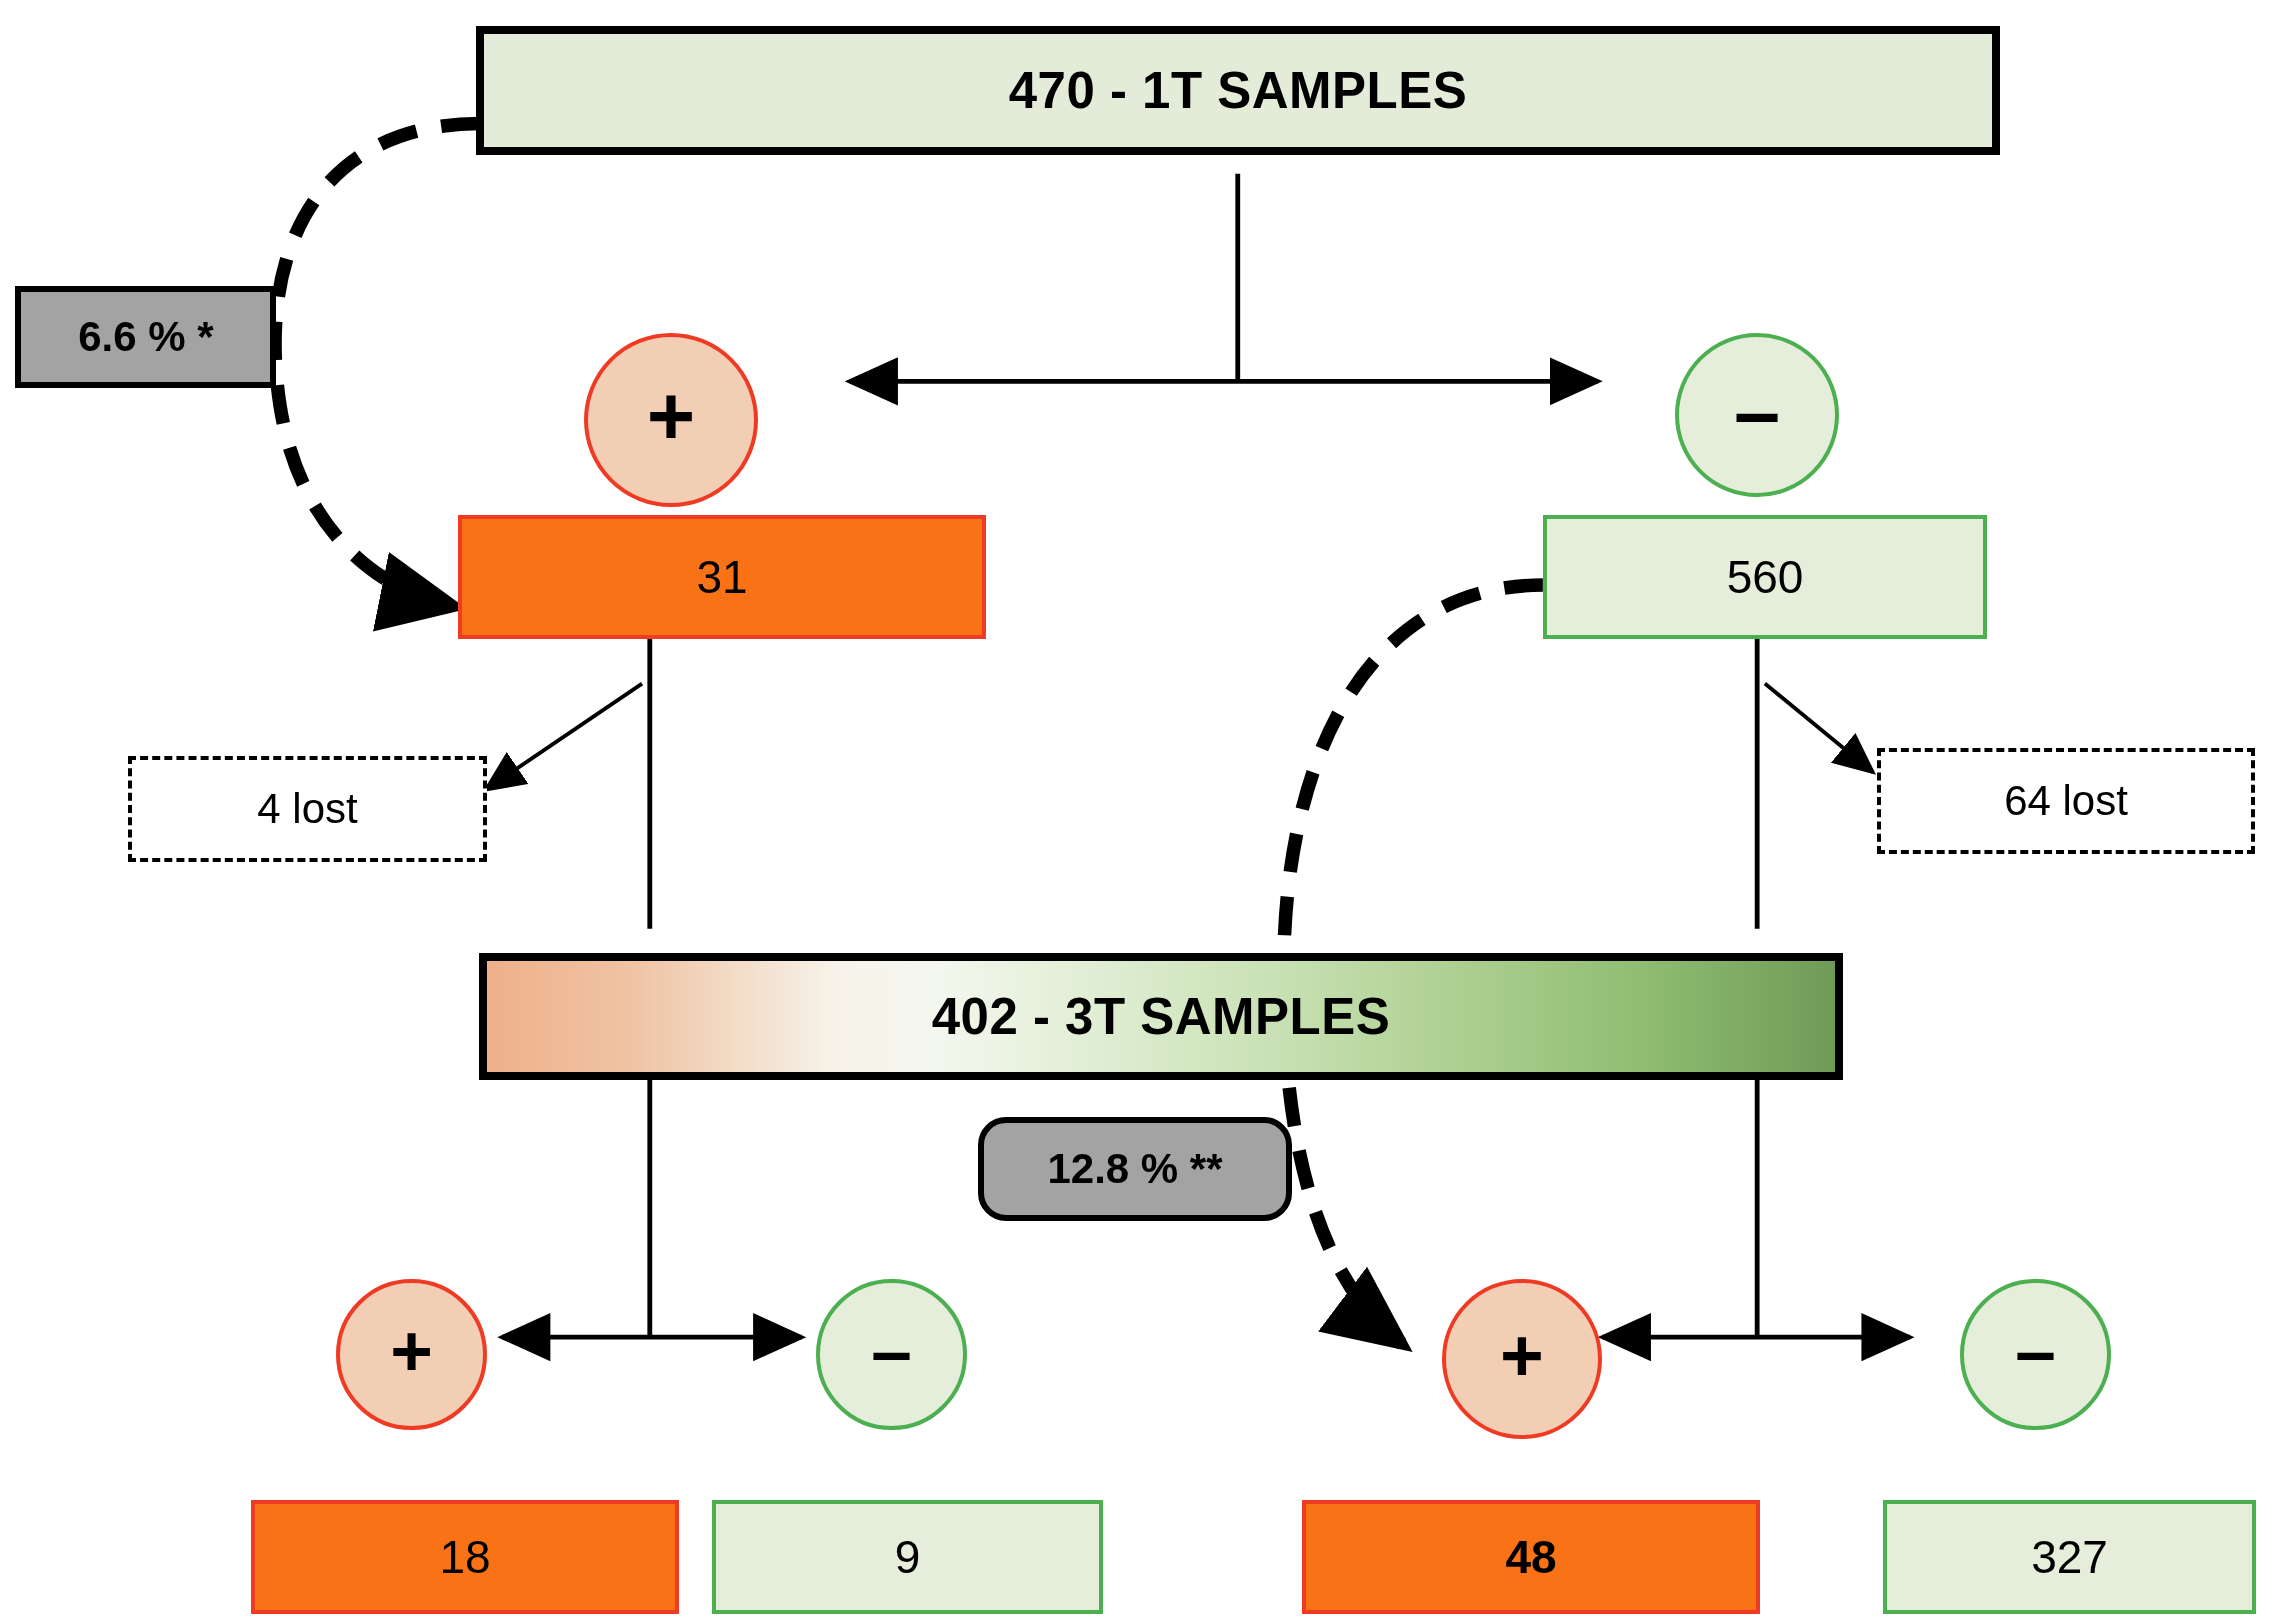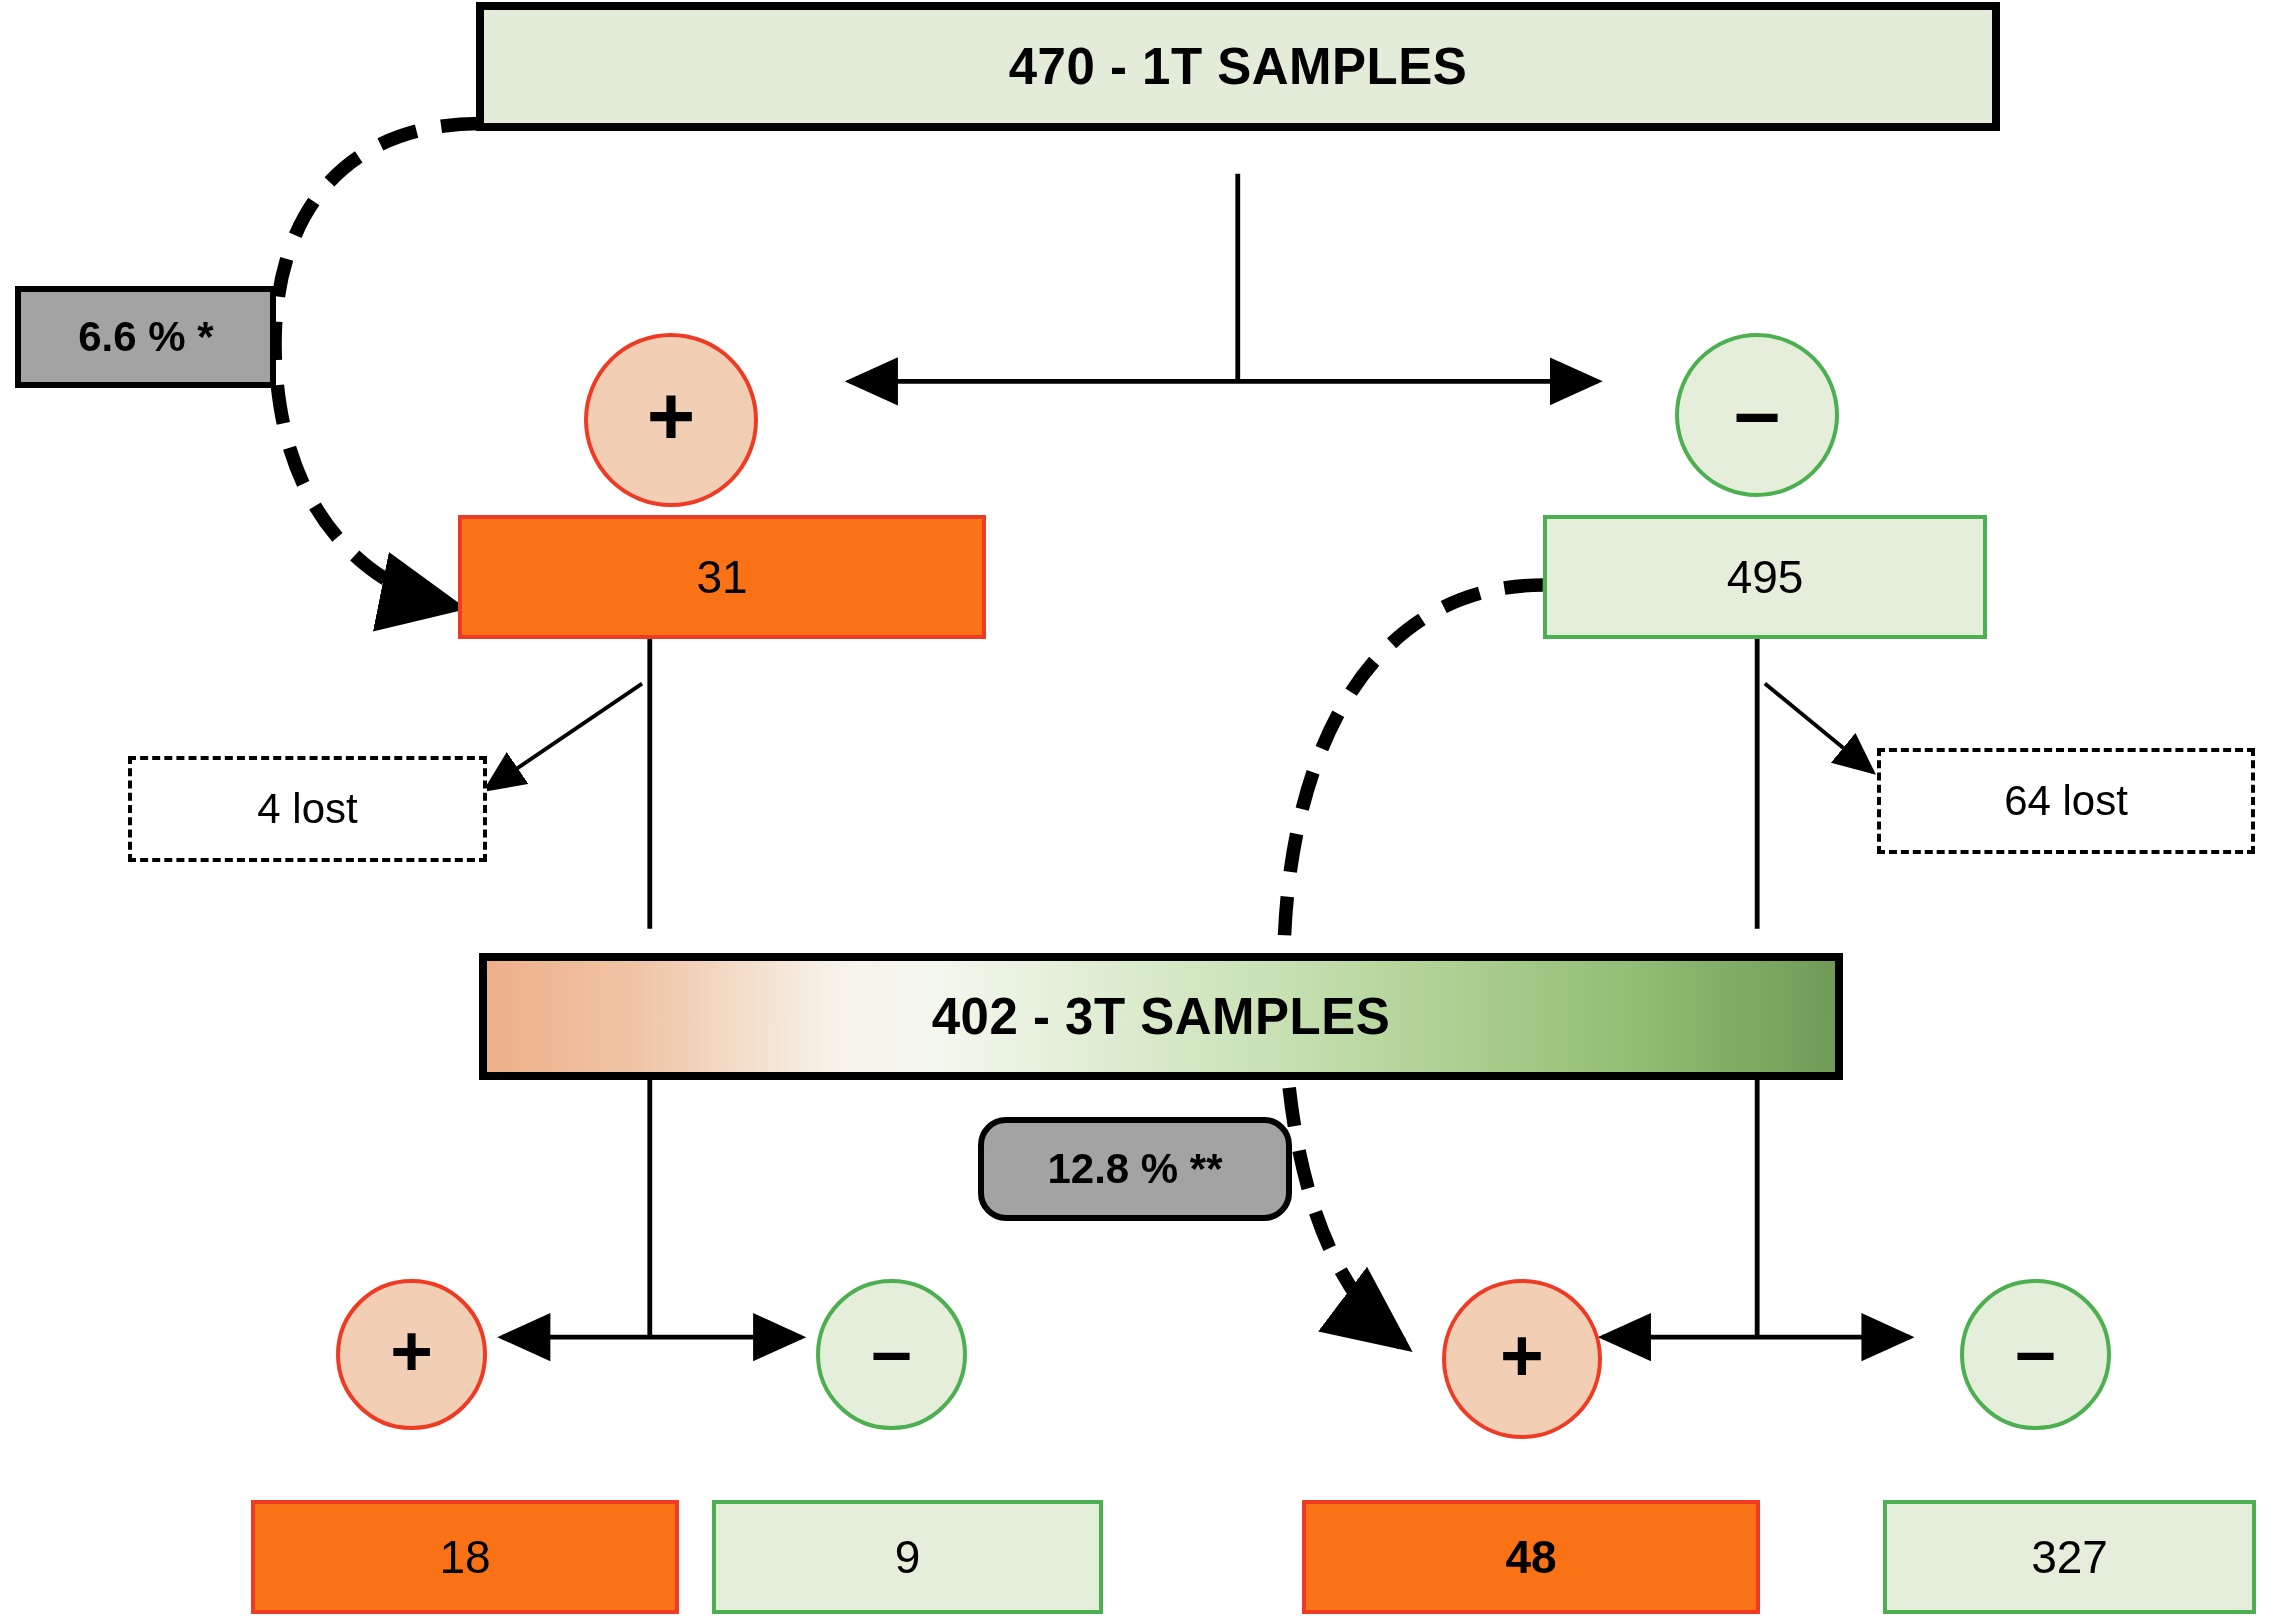--- a/index.html
+++ b/index.html
@@ -38,21 +38,21 @@
   }
 
   
   .banner {
     border: 8.7px solid #000000;
     font-weight: bold;
     letter-spacing: 0.5px;
   }
   .banner-top {
     left: 476px;
-    top: 2px;
+    top: 26px;
     width: 1524px;
     height: 129px;
     background: #e2ecd8;
     font-size: 51px;
   }
   .banner-mid {
     left: 479px;
     top: 930px;
     width: 1364px;
     height: 127px;
@@ -173,21 +173,21 @@
   <div class="node circle pos" style="left:584px; top:333px; width:174px; height:174px; font-size:83px;">
     <span class="glyph">+</span>
   </div>
 
   <div class="node countbox pos" style="left:458px; top:515px; width:528px; height:124px;">31</div>
 
   <div class="node circle neg" style="left:1675px; top:333px; width:164px; height:164px; font-size:83px;">
     <span class="glyph">–</span>
   </div>
 
-  <div class="node countbox neg" style="left:1543px; top:515px; width:444px; height:124px;">495</div>
+  <div class="node countbox neg" style="left:1543px; top:515px; width:444px; height:124px;">560</div>
 
   <div class="node lostbox" style="left:128px; top:756px; width:359px; height:106px;">4 lost</div>
 
   <div class="node lostbox" style="left:1877px; top:748px; width:378px; height:106px;">64 lost</div>
 
   <div class="node banner banner-mid">402 - 3T SAMPLES</div>
 
   <div class="node pctbox" style="left:978px; top:1117px; width:314px; height:104px;border-radius:28px;">12.8 % **</div>
 
   <div class="node circle pos" style="left:336px; top:1279px; width:151px; height:151px; font-size:73px;">

